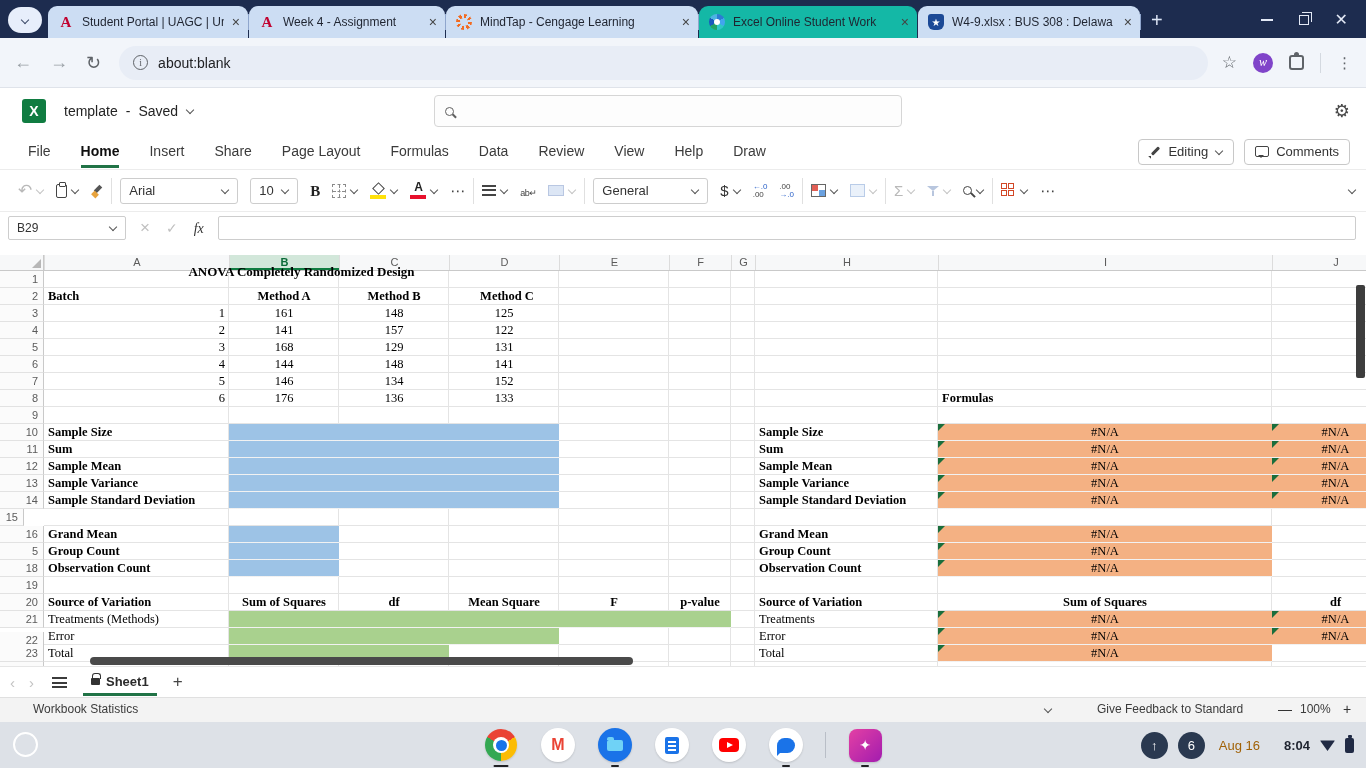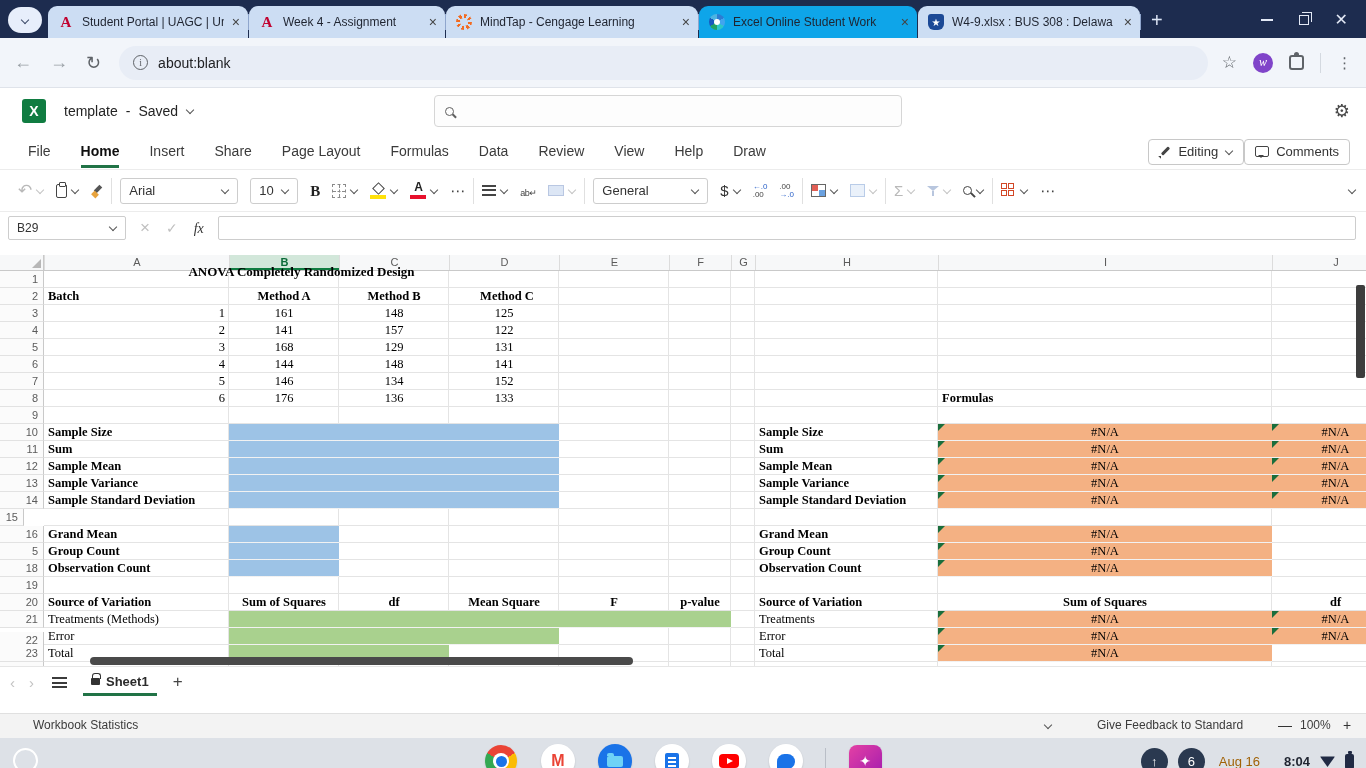--- a/index.html
+++ b/index.html
@@ -2,21 +2,21 @@
 <html><head>
 <meta charset="utf-8">
 <style>
   * { margin:0; padding:0; box-sizing:border-box; }
   html,body { width:1366px; height:768px; overflow:hidden; font-family:"Liberation Sans",sans-serif; background:#fff; }
 
   
   .tabbar { height:38px; background:#1d2c4f; display:flex; align-items:flex-end; padding-left:8px; }
   .tabsearch { width:34px; height:26px; margin:0 6px 5px 0; border-radius:13px; background:#e7eefb; display:flex; align-items:center; justify-content:center; }
   .tab { height:32px; display:flex; align-items:center; padding:0 8px 0 10px; border-radius:9px 9px 0 0; background:#ccddf3; margin-right:1px; position:relative; min-width:0; }
-  .tab.active { background:#0ea5e9; }
+  .tab.active { background:#14b8a6; }
   .tab:not(.active)::after { content:""; position:absolute; right:-1px; top:8px; height:16px; width:1px; background:#8fa6cd; }
   .fav { width:16px; height:16px; flex:0 0 16px; margin-right:8px; display:flex; align-items:center; justify-content:center; font-size:13px; }
   .fav.university-logo { color:#c10230; font-family:"Liberation Serif",serif; font-weight:700; font-size:15px; }
   .fav.cengage-spark { border-radius:50%; background:repeating-conic-gradient(#f26b21 0 22deg,transparent 22deg 45deg); position:relative; }
   .fav.cengage-spark::after { content:""; position:absolute; inset:4px; border-radius:50%; background:inherit; background:#ccddf3; }
   .fav.pinwheel { border-radius:50%; background:conic-gradient(#2b7cd3 0 60deg,#41a5ee 60deg 120deg,#2ec6c8 120deg 180deg,#21a366 180deg 240deg,#185abd 240deg 300deg,#4db3e2 300deg 360deg); position:relative; }
   .fav.pinwheel::after { content:""; position:absolute; inset:5px; border-radius:50%; background:#fff; }
   .fav.shield-star { background:#1b4996; border-radius:3px 3px 6px 6px; color:#fff; font-size:10px; }
   .tab-title { font-size:12px; color:#1f2430; white-space:nowrap; overflow:hidden; flex:1; }
   .tab-close { font-size:14px; color:#444; margin-left:8px; flex:0 0 auto; line-height:1; }
@@ -52,21 +52,21 @@
   .xl-search-input { border:none; outline:none; background:transparent; font-size:13px; color:#616161; width:100%; font-family:"Liberation Sans",sans-serif; }
   .mag { width:9px; height:9px; border:1.6px solid #616161; border-radius:50%; position:relative; margin-right:10px; flex:0 0 auto; }
   .mag::after { content:""; position:absolute; width:5px; height:1.6px; background:#616161; transform:rotate(45deg); right:-4px; bottom:-2px; }
   .gear { margin-left:auto; font-size:18px; color:#4a4a4a; }
 
   
   .menubar { height:36px; display:flex; align-items:center; padding:0 16px; border-bottom:1px solid #ececec; }
   .menus { display:flex; align-items:center; gap:30px; padding-left:12px; }
   .menu-item { font-size:14px; color:#3b3b3b; padding:7px 0 9px; }
   .menu-item.active { font-weight:700; color:#0f0f0f; border-bottom:3px solid #217346; padding-bottom:6px; }
-  .mb-right { margin-left:auto; display:flex; }
+  .mb-right { margin-left:auto; display:flex; gap:10px; }
   .mb-btn { height:26px; border:1px solid #c8c8c8; border-radius:4px; display:flex; align-items:center; gap:7px; padding:0 10px; font-size:13px; color:#333; }
   .pencil { width:12px; height:12px; position:relative; }
   .pencil::before { content:""; position:absolute; left:5px; top:0; width:3px; height:10px; background:#444; transform:rotate(45deg); border-radius:1px; }
   .pencil::after { content:""; position:absolute; left:0; bottom:0; border:2.5px solid transparent; border-bottom-color:#444; transform:rotate(45deg); }
   .bubble { width:14px; height:11px; border:1.5px solid #444; border-radius:2px; position:relative; }
   .bubble::after { content:""; position:absolute; bottom:-5px; left:2px; border:3px solid transparent; border-top-color:#444; }
   .chv { display:inline-block; width:8px; height:8px; position:relative; }
   .chv::before { content:""; position:absolute; top:0; left:1px; width:5px; height:5px; border-right:1.4px solid #555; border-bottom:1.4px solid #555; transform:rotate(45deg); }
   .chv.dis::before { border-color:#c4c4c4; }
 
@@ -149,21 +149,21 @@
   .sheetbar { height:31px; background:#fff; border-top:1px solid #e6e6e6; display:flex; align-items:center; padding:0 10px; }
   .sb-arrow { font-size:15px; color:#c2c2c2; margin-right:14px; }
   .ham { width:15px; height:11px; background:linear-gradient(#3b3b3b 0 2px,transparent 2px 4.5px,#3b3b3b 4.5px 6.5px,transparent 6.5px 9px,#3b3b3b 9px 11px); margin:0 16px 0 4px; }
   .sheettab { display:flex; align-items:center; gap:6px; padding:5px 8px 4px; border-bottom:3px solid #217346; font-size:13px; color:#2b2b2b; font-weight:600; }
   .lock { width:9px; height:7px; background:#333; border-radius:1px; position:relative; }
   .lock::before { content:""; position:absolute; top:-5px; left:1px; width:7px; height:5px; border:1.5px solid #333; border-bottom:none; border-radius:3px 3px 0 0; }
   .addsheet { margin-left:16px; font-size:17px; color:#444; }
   .addsheet::before { content:"+"; }
 
   
-  .statusbar { height:25px; background:#f3f3f3; border-top:1px solid #e0e0e0; position:relative; font-size:12px; color:#3b3b3b;margin-top:16px; }
+  .statusbar { height:25px; background:#f3f3f3; border-top:1px solid #e0e0e0; position:relative; font-size:12px; color:#3b3b3b; }
   .st-left { position:absolute; left:33px; top:4px; }
   .st-chv { position:absolute; left:1044px; top:8px; }
   .st-feedback { position:absolute; left:1097px; top:4px; }
   .zoomout { position:absolute; left:1278px; top:3px; font-size:14px; color:#333; }
   .zoomout::before { content:"—"; }
   .zoomlvl { position:absolute; left:1300px; top:4px; }
   .zoomin { position:absolute; left:1343px; top:3px; font-size:14px; color:#333; }
   .zoomin::before { content:"+"; }
 
   

